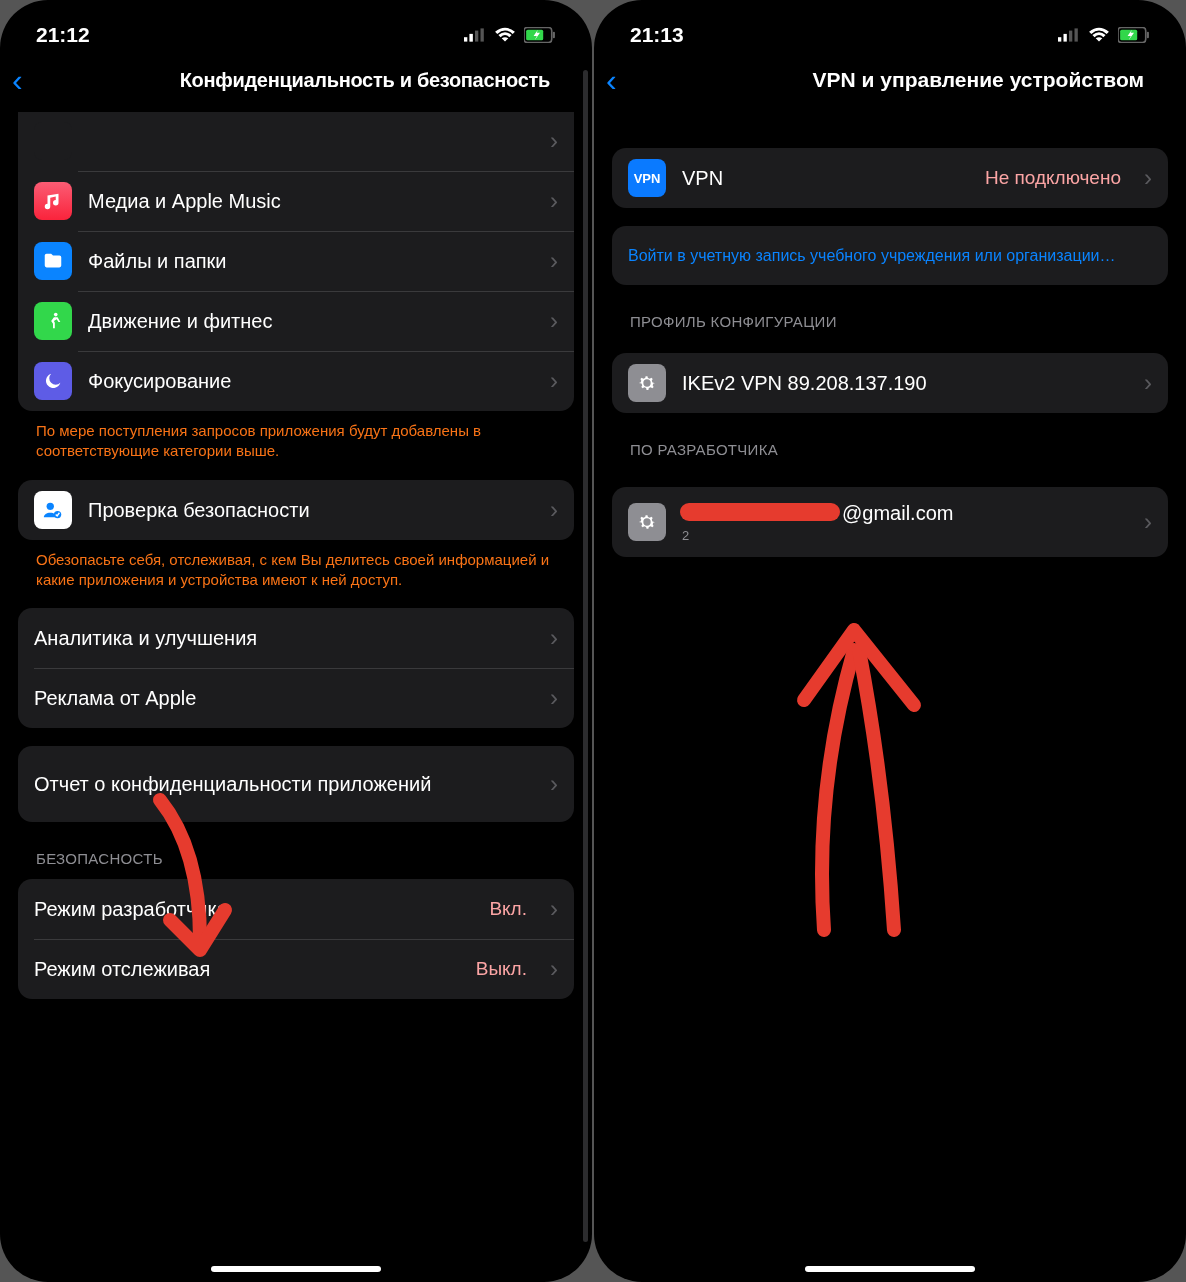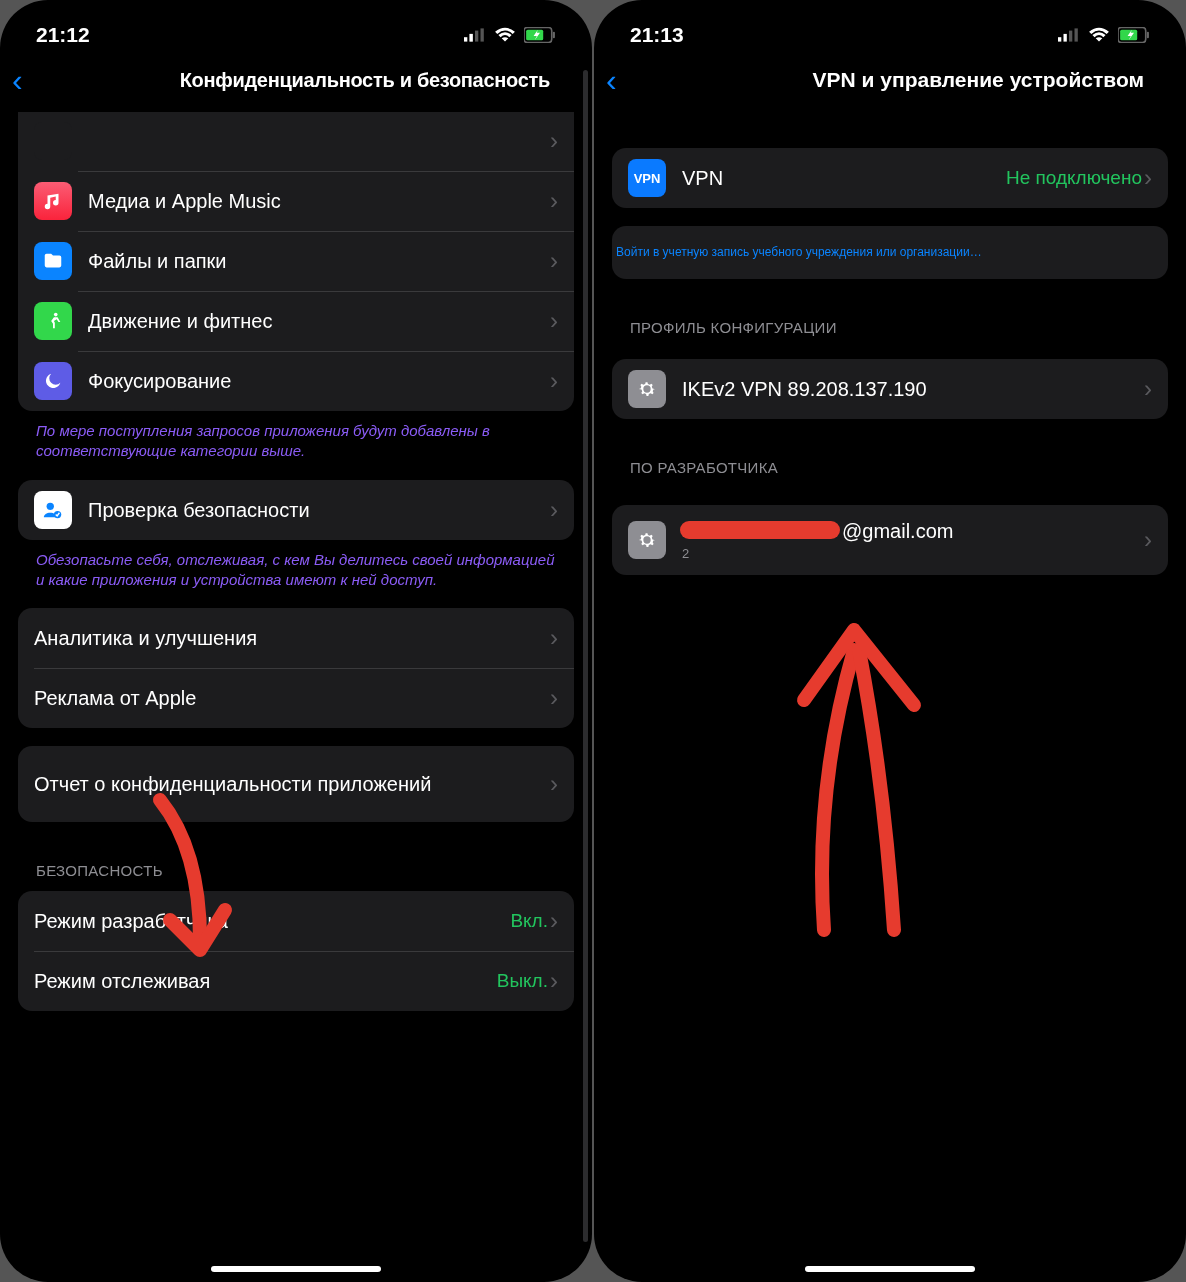--- a/index.html
+++ b/index.html
@@ -21,25 +21,25 @@
   .icon.music { background:linear-gradient(180deg,#fb5c74,#fa233b); }
   .icon.files { background:#0a84ff; }
   .icon.motion { background:#32d74b; }
   .icon.focus { background:#5e5ce6; }
   .icon.safety { background:#fff; }
   .icon.safety svg { fill:#0a84ff; }
   .icon.vpn { background:#0a7aff; color:#fff; font-size:13px; font-weight:700; }
   .icon.gear { background:#8e8e93; }
   .label { flex:1; font-size:20px; line-height:1.3; }
   .label .sub { display:block; font-size:13px; color:#8e8e93; margin-top:2px; }
-  .detail { color:#22c55e; font-size:19px; margin-right:2px; }
+  .detail { color:#fca5a5; font-size:19px; margin-right:23px; }
   .chev { color:#5a5a5e; font-size:24px; line-height:1; }
-  .footer-text { color:#8b5cf6; font-size:15px; line-height:1.35; padding:10px 18px 0 18px;font-style:italic; }
-  .section-header { color:#8e8e93; font-size:15px; text-transform:uppercase; padding:40px 18px 6px 18px; letter-spacing:0.3px; }
-  .link-cell { color:#0a84ff; font-size:12px; padding:18px 4px; line-height:1.45; }
+  .footer-text { color:#f97316; font-size:15px; line-height:1.35; padding:10px 18px 0 18px; }
+  .section-header { color:#8e8e93; font-size:15px; text-transform:uppercase; padding:28px 18px 6px 18px; letter-spacing:0.3px; }
+  .link-cell { color:#0a84ff; font-size:16px; padding:18px 16px; line-height:1.45; }
   .home-indicator { position:absolute; bottom:10px; left:50%; transform:translateX(-50%); width:170px; height:6px; background:#fff; border-radius:4px; }
   .scroll-track { position:absolute; right:4px; top:70px; bottom:40px; width:5px; background:#2c2c2e; border-radius:3px; }
   
   .svg-signal { width:22px; height:14px; }
   .svg-wifi { width:22px; height:16px; }
   .svg-batt { width:32px; height:16px; }
   .annotation { position:absolute; pointer-events:none; }
   .redact { position:absolute; left:68px; top:16px; width:160px; height:18px; background:#e63b2e; border-radius:9px; }
   .arrow-svg path { stroke:#e63b2e; stroke-width:14; fill:none; stroke-linecap:round; stroke-linejoin:round; }
   .first-group-top { margin-top:4px; border-top-left-radius:0; border-top-right-radius:0; }

